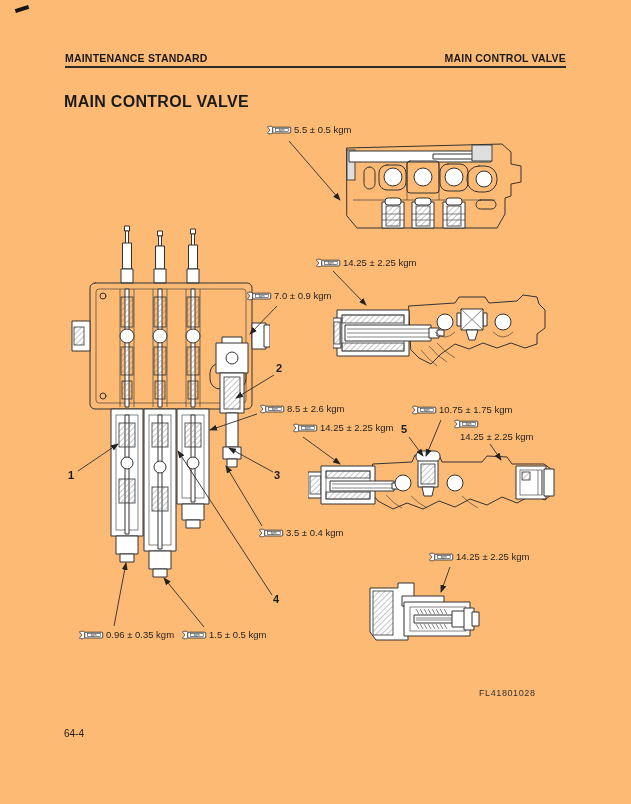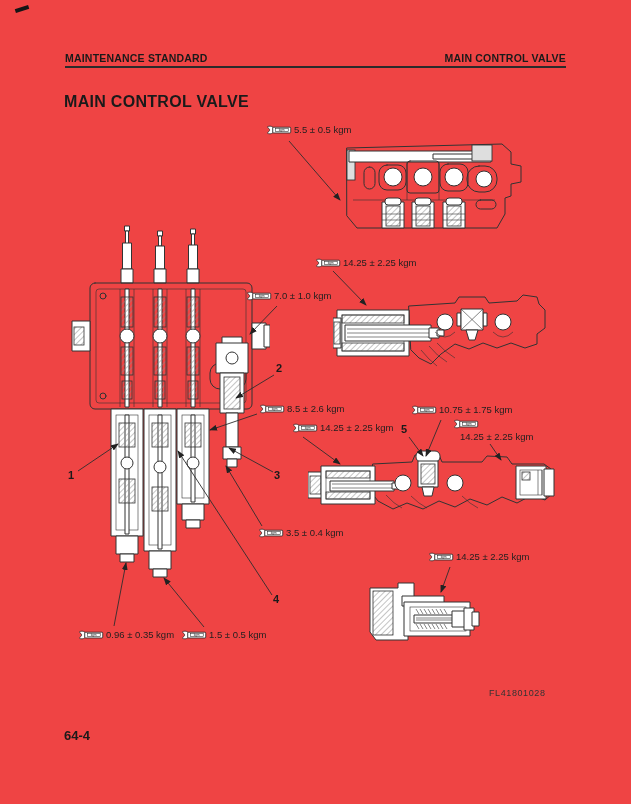--- a/index.html
+++ b/index.html
@@ -1,31 +1,31 @@
 <!DOCTYPE html>
 <html><head>
 <meta charset="utf-8">
 <style>
   html,body{margin:0;padding:0;background:#e8e8e8;}
   .page{
-    position:relative;width:631px;height:804px;background:#ef4444;
+    position:relative;width:631px;height:804px;background:#fdba74;
     font-family:"Liberation Sans",sans-serif;color:#1a1a1a;overflow:hidden;
   }
   .abs{position:absolute;}
   .hdr{font-size:10.5px;font-weight:bold;letter-spacing:.2px;white-space:nowrap;}
   .rule{position:absolute;background:#2b2b2b;}
   .title{font-size:16px;font-weight:bold;letter-spacing:.3px;white-space:nowrap;}
   .callout{position:absolute;display:flex;align-items:flex-end;gap:2px;font-size:9.5px;
            color:#1f1f1f;white-space:nowrap;z-index:4;}
   .callout .wrench{width:27px;height:10px;flex:0 0 auto;}
   .callout.stack{flex-direction:column;align-items:flex-start;gap:2px;}
   .callout.stack .txt2{margin-left:8px;}
   .part-num{position:absolute;font-size:11px;font-weight:600;z-index:4;}
   .fig-code{position:absolute;font-size:9px;letter-spacing:.6px;color:#333;}
-  .page-num{position:absolute;font-size:13px;font-weight:bold;}
+  .page-num{position:absolute;font-size:10px;font-weight:normal;}
   svg.diagram{position:absolute;z-index:1;}
   svg.leaders{position:absolute;left:0;top:0;z-index:3;}
   .ln{stroke:#2e2e2e;stroke-width:.9;}
   .d{stroke:#333;stroke-width:1;fill:none;stroke-linejoin:round;stroke-linecap:round;}
   .dw{stroke:#333;stroke-width:1;fill:#fff;stroke-linejoin:round;}
   .dt{stroke:#333;stroke-width:.6;fill:none;}
   .dh{stroke:#333;stroke-width:.8;fill:url(#hatch);}
   .dg{stroke:#333;stroke-width:.9;fill:#dedede;}
   .artifact{position:absolute;background:#151515;}
 </style>
@@ -343,21 +343,21 @@
   <div class="callout" style="left:314px;top:257px">
     <svg class="wrench" viewBox="0 0 30 11">
         <use href="#wrench-sym"></use>
       </svg>
     <span>14.25 ± 2.25 kgm</span>
   </div>
   <div class="callout" style="left:245px;top:290px">
     <svg class="wrench" viewBox="0 0 30 11">
         <use href="#wrench-sym"></use>
       </svg>
-    <span>7.0 ± 1.0 kgm</span>
+    <span>7.0 ± 0.9 kgm</span>
   </div>
   <div class="callout" style="left:258px;top:403px">
     <svg class="wrench" viewBox="0 0 30 11">
         <use href="#wrench-sym"></use>
       </svg>
     <span>8.5 ± 2.6 kgm</span>
   </div>
   <div class="callout" style="left:291px;top:422px">
     <svg class="wrench" viewBox="0 0 30 11">
         <use href="#wrench-sym"></use>
@@ -400,16 +400,16 @@
       </svg>
     <span>1.5 ± 0.5 kgm</span>
   </div>
 
   <span class="part-num" style="left:68px;top:469px">1</span>
   <span class="part-num" style="left:276px;top:362px">2</span>
   <span class="part-num" style="left:274px;top:469px">3</span>
   <span class="part-num" style="left:273px;top:593px">4</span>
   <span class="part-num" style="left:401px;top:423px">5</span>
 
-  <div class="fig-code" style="left:489px;top:688px">FL41801028</div>
+  <div class="fig-code" style="left:479px;top:688px">FL41801028</div>
   <div class="page-num" style="left:64px;top:728px">64-4</div>
 
 </div>
 
 </body></html>

